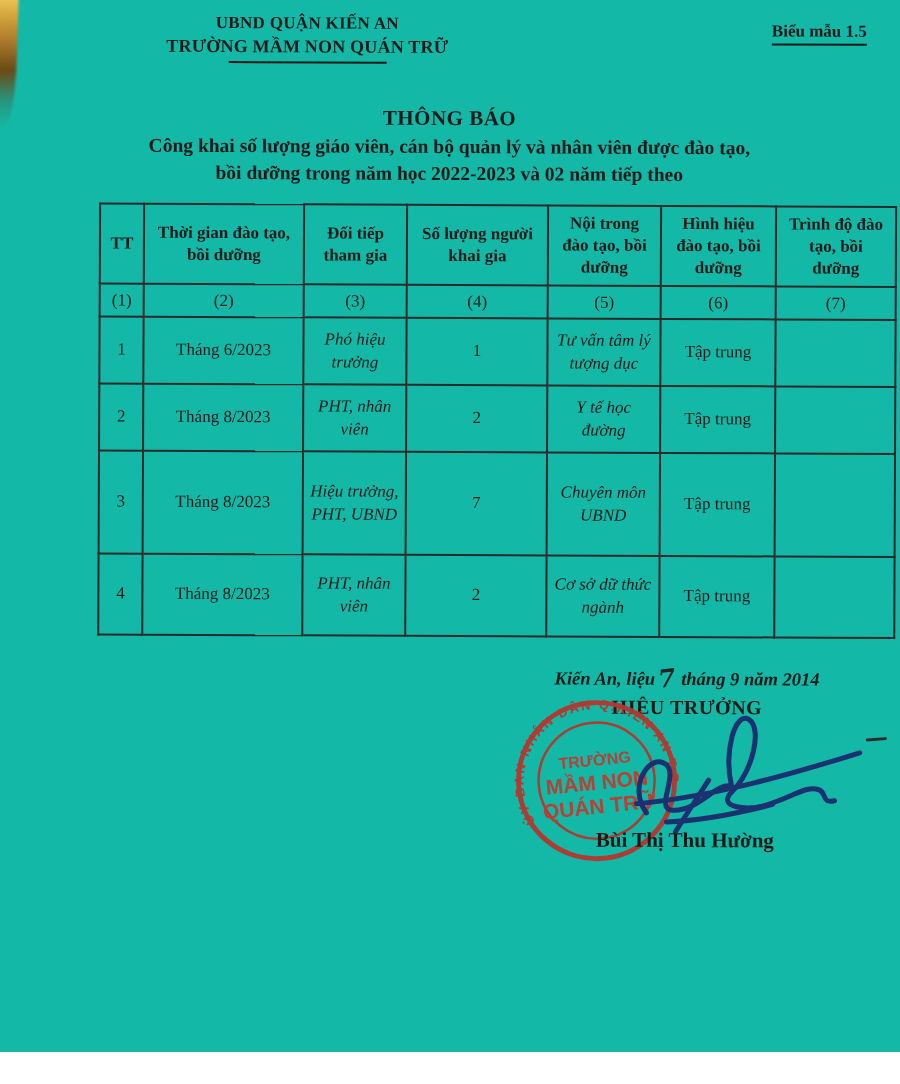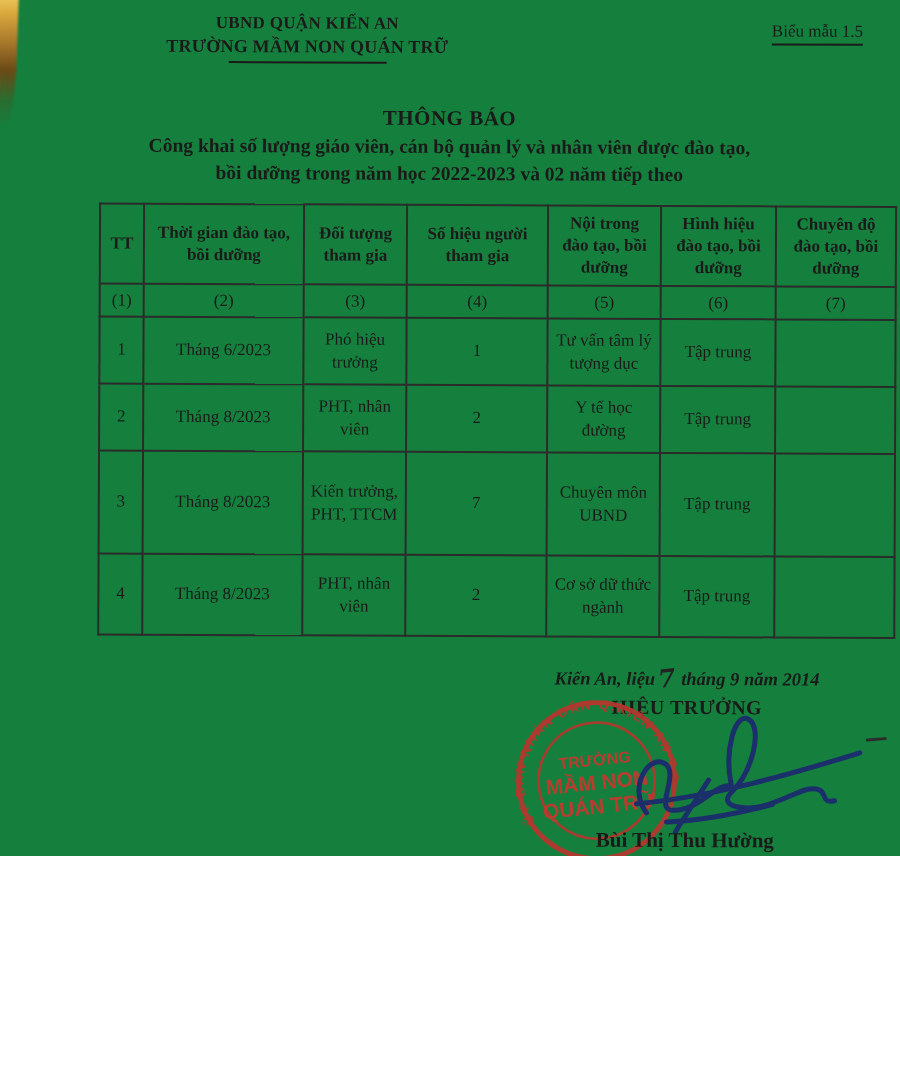--- a/index.html
+++ b/index.html
@@ -1,17 +1,17 @@
 <!DOCTYPE html>
 <html><head>
 <meta charset="utf-8">
 <style>
   html,body{margin:0;padding:0;background:#ffffff;}
   .paper{
-    position:relative;width:900px;height:856px;background:#15803d;overflow:hidden;
+    position:relative;width:900px;height:1052px;background:#14b8a6;overflow:hidden;
     font-family:"Liberation Serif","DejaVu Serif",serif;color:#1a1a1a;
   }
   .tilt{position:absolute;inset:0;transform:rotate(0.25deg);transform-origin:50% 0;}
 
   
   .corner-artifact{
     position:absolute;left:-5px;top:-8px;width:22px;height:138px;
     background:linear-gradient(178deg,#f2d468 0%,#dcab3f 16%,#a8782b 38%,#6b4a16 58%,rgba(90,60,15,.28) 80%,rgba(90,60,15,0) 100%);
     filter:blur(1.2px);transform:rotate(1.6deg);border-radius:0 0 60% 60%;
   }
@@ -19,41 +19,41 @@
     position:absolute;left:869px;top:736px;width:21px;height:3px;background:#2c2c2c;
     border-radius:2px;transform:rotate(-5deg);
   }
 
   
   .header-org{position:absolute;left:100px;top:14px;width:415px;text-align:center;}
   .org1{font-size:17px;font-weight:600;letter-spacing:.3px;}
   .org2{font-size:18px;font-weight:700;margin-top:3px;letter-spacing:.2px;}
   .org-rule{width:158px;height:2px;background:#1a1a1a;margin:4px auto 0;}
   .form-label{
-    position:absolute;left:772px;top:20px;font-size:17px;font-weight:400;
+    position:absolute;left:772px;top:20px;font-size:17px;font-weight:700;
     border-bottom:2px solid #1a1a1a;padding-bottom:2px;
   }
 
   
   .title-block{position:absolute;left:0;top:106px;width:900px;text-align:center;}
   .doc-title{font-size:21px;font-weight:700;letter-spacing:.5px;}
   .doc-subtitle{font-size:19.5px;font-weight:700;line-height:1.38;margin-top:3px;}
 
   
   table.main{position:absolute;left:100px;top:204px;border-collapse:collapse;table-layout:fixed;}
   table.main th,table.main td{
     border:2px solid #2b2b2b;text-align:center;vertical-align:middle;
     font-size:17px;padding:2px 6px;overflow:hidden;
   }
   table.main thead th{font-weight:700;line-height:1.28;padding:2px 8px;}
   tr.label-row{height:80px;}
   tr.index-row{height:33px;}
   tr.index-row td{font-weight:400;}
   tbody td{font-weight:400;line-height:1.3;}
-  td.pad-narrow{padding:2px 14px;}
+  td.pad-narrow{padding:2px 14px;font-style:italic;}
   tr.r1{height:67px;} tr.r2{height:67px;} tr.r3{height:103px;} tr.r4{height:81px;}
 
   
   .closing{position:absolute;left:450px;top:661px;width:480px;text-align:center;}
   .date-line{font-size:18.5px;font-weight:700;font-style:italic;}
   .hand-day{
     display:inline-block;font-size:25px;font-weight:700;font-style:italic;
     transform:rotate(-7deg) translateY(2px);margin:0 1px 0 3px;color:#222;
     font-family:"DejaVu Serif",serif;
   }
@@ -94,25 +94,25 @@
           <col style="width:103px">
         <col style="width:141px">
           <col style="width:113px">
           <col style="width:115px">
           <col style="width:120px">
       </colgroup>
       <thead>
         <tr class="label-row">
           <th>TT</th>
           <th>Thời gian đào tạo, bồi dưỡng</th>
-          <th>Đối tượng tham gia</th>
-          <th>Số hiệu người tham gia</th>
+          <th>Đối tiếp tham gia</th>
+          <th>Số lượng người khai gia</th>
           <th>Nội trong đào tạo, bồi dưỡng</th>
           <th>Hình hiệu đào tạo, bồi dưỡng</th>
-          <th>Chuyên độ đào tạo, bồi dưỡng</th>
+          <th>Trình độ đào tạo, bồi dưỡng</th>
         </tr>
         <tr class="index-row">
           <td>(1)</td>
           <td>(2)</td>
           <td>(3)</td>
           <td>(4)</td>
           <td>(5)</td>
           <td>(6)</td>
           <td>(7)</td>
         </tr>
@@ -132,21 +132,21 @@
           <td>Tháng 8/2023</td>
           <td class="pad-narrow">PHT, nhân viên</td>
           <td>2</td>
           <td class="pad-narrow">Y tế học đường</td>
           <td>Tập trung</td>
           <td></td>
         </tr>
         <tr class="r3">
           <td>3</td>
           <td>Tháng 8/2023</td>
-          <td class="pad-narrow">Kiến trưởng, PHT, TTCM</td>
+          <td class="pad-narrow">Hiệu trưởng, PHT, UBND</td>
           <td>7</td>
           <td class="pad-narrow">Chuyên môn UBND</td>
           <td>Tập trung</td>
           <td></td>
         </tr>
         <tr class="r4">
           <td>4</td>
           <td>Tháng 8/2023</td>
           <td class="pad-narrow">PHT, nhân viên</td>
           <td>2</td>

